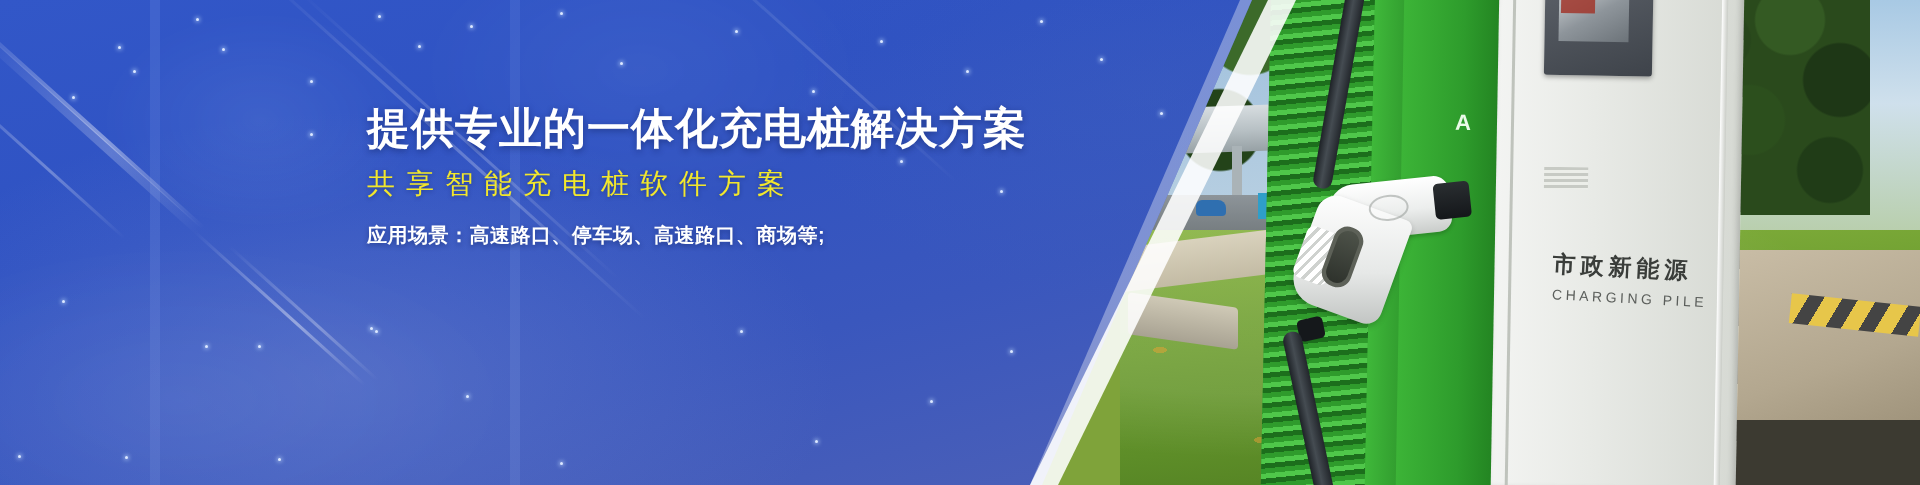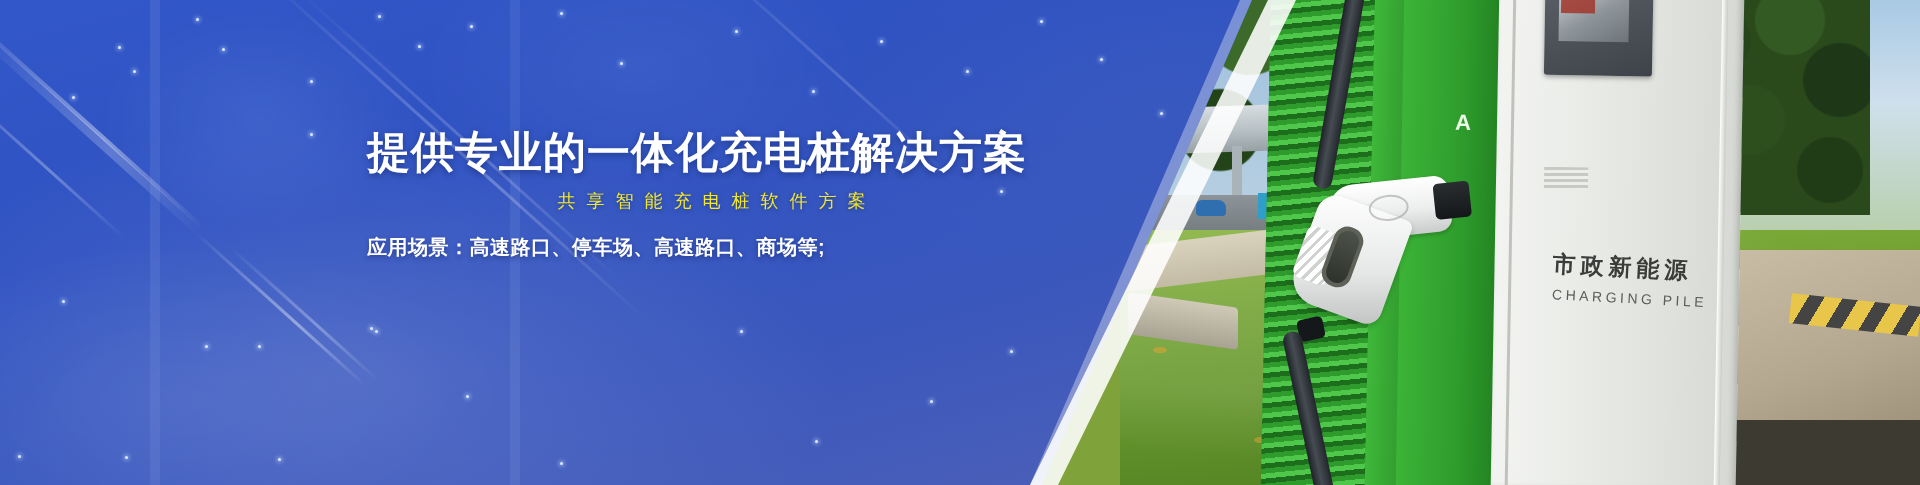--- a/index.html
+++ b/index.html
@@ -288,37 +288,35 @@
   
   .sparkles{ position:absolute; inset:0;
     clip-path:polygon(0 0, 1252px 0, 1042px 485px, 0 485px); }
   .dot{ position:absolute; width:3px; height:3px; border-radius:50%;
         background:#dce8ff; box-shadow:0 0 4px 1px rgba(200,225,255,.7); }
 
   
   .copy{
     position:absolute; left:367px; top:103px; width:700px;
     z-index:20;
-    margin-top:24px;
   }
   .headline{
     font-size:43px; font-weight:700; color:#ffffff;
     letter-spacing:1px; line-height:1.18;
     text-shadow:0 2px 6px rgba(10,25,80,.45);
     white-space:nowrap;
     font-family:"Liberation Sans","DejaVu Sans",sans-serif;
   }
   .subline{
     margin-top:13px;
-    font-size:18px; font-weight:500; color:#f2e72c;
+    font-size:28px; font-weight:500; color:#f2e72c;
     letter-spacing:11px; line-height:1.2;
     white-space:nowrap;
     text-shadow:0 1px 4px rgba(10,25,80,.40);
     font-family:"Liberation Sans","DejaVu Sans",sans-serif;
-    text-align:center;
   }
   .tagline{
     margin-top:22px;
     font-size:20px; font-weight:700; color:#ffffff;
     letter-spacing:.5px; line-height:1.3;
     white-space:nowrap;
     text-shadow:0 2px 5px rgba(10,25,80,.45);
     font-family:"Liberation Sans","DejaVu Sans",sans-serif;
   }
 </style>

